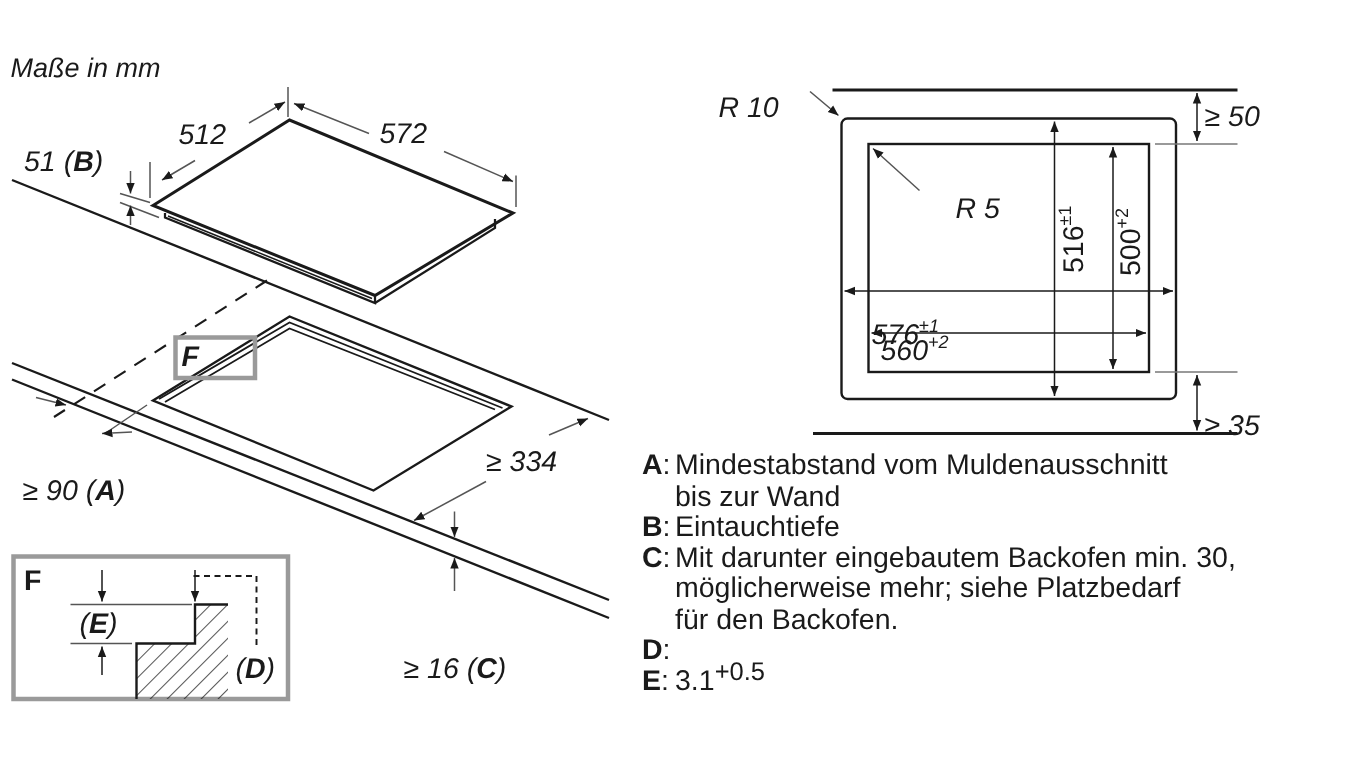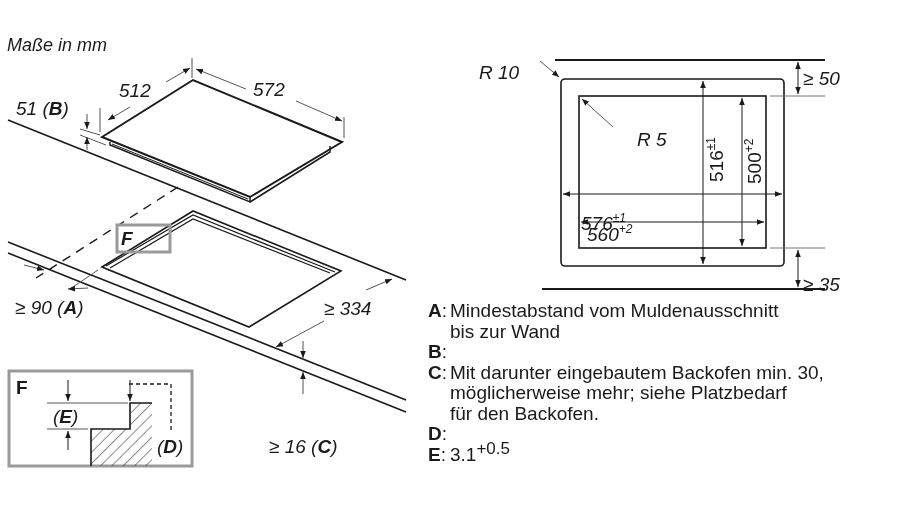--- a/index.html
+++ b/index.html
@@ -138,21 +138,21 @@
 </svg>
 
 <div class="lbl" style="left:7px;top:36px;font-size:18px;">Maße in mm</div>
 
 <div class="lbl" style="left:119px;top:81px;">512</div>
 <div class="lbl" style="left:253px;top:80px;">572</div>
 <div class="lbl" style="left:16px;top:99px;">
   <span>51</span> (<b>B</b>)
 </div>
 <div class="lbl" style="left:121px;top:229px;font-weight:bold;">F</div>
-<div class="lbl" style="left:15px;top:298px;">
+<div class="lbl" style="left:15px;top:318px;">
   <span>≥ 90</span> (<b>A</b>)
 </div>
 <div class="lbl" style="left:324px;top:299px;">≥ 334</div>
 <div class="lbl" style="left:269px;top:401px;margin-top:36px;">
   <span>≥ 16</span> (<b>C</b>)
 </div>
 
 <div class="fbox-label" style="left:16px;top:378px;">F</div>
 <div class="lbl" style="left:53px;top:407px;">(<b>E</b>)</div>
 <div class="lbl" style="left:157px;top:437px;">(<b>D</b>)</div>
@@ -175,20 +175,21 @@
 <div class="lbl" style="left:803px;top:263px;margin-top:12px;">≥ 35</div>
 
 <div class="legend">
   <div class="row">
     <span class="key"><span>A</span><span class="colon">:</span></span>
     <span class="txt"><span>Mindestabstand vom Muldenausschnitt</span>
 <span>bis zur Wand</span></span>
   </div>
   <div class="row">
     <span class="key"><span>B</span><span class="colon">:</span></span>
+    <span class="txt">Eintauchtiefe</span>
   </div>
   <div class="row">
     <span class="key"><span>C</span><span class="colon">:</span></span>
     <span class="txt"><span>Mit darunter eingebautem Backofen min. 30,</span>
 <span>möglicherweise mehr; siehe Platzbedarf</span>
 <span>für den Backofen.</span></span>
   </div>
   <div class="row">
     <span class="key"><span>D</span><span class="colon">:</span></span>
   </div>

